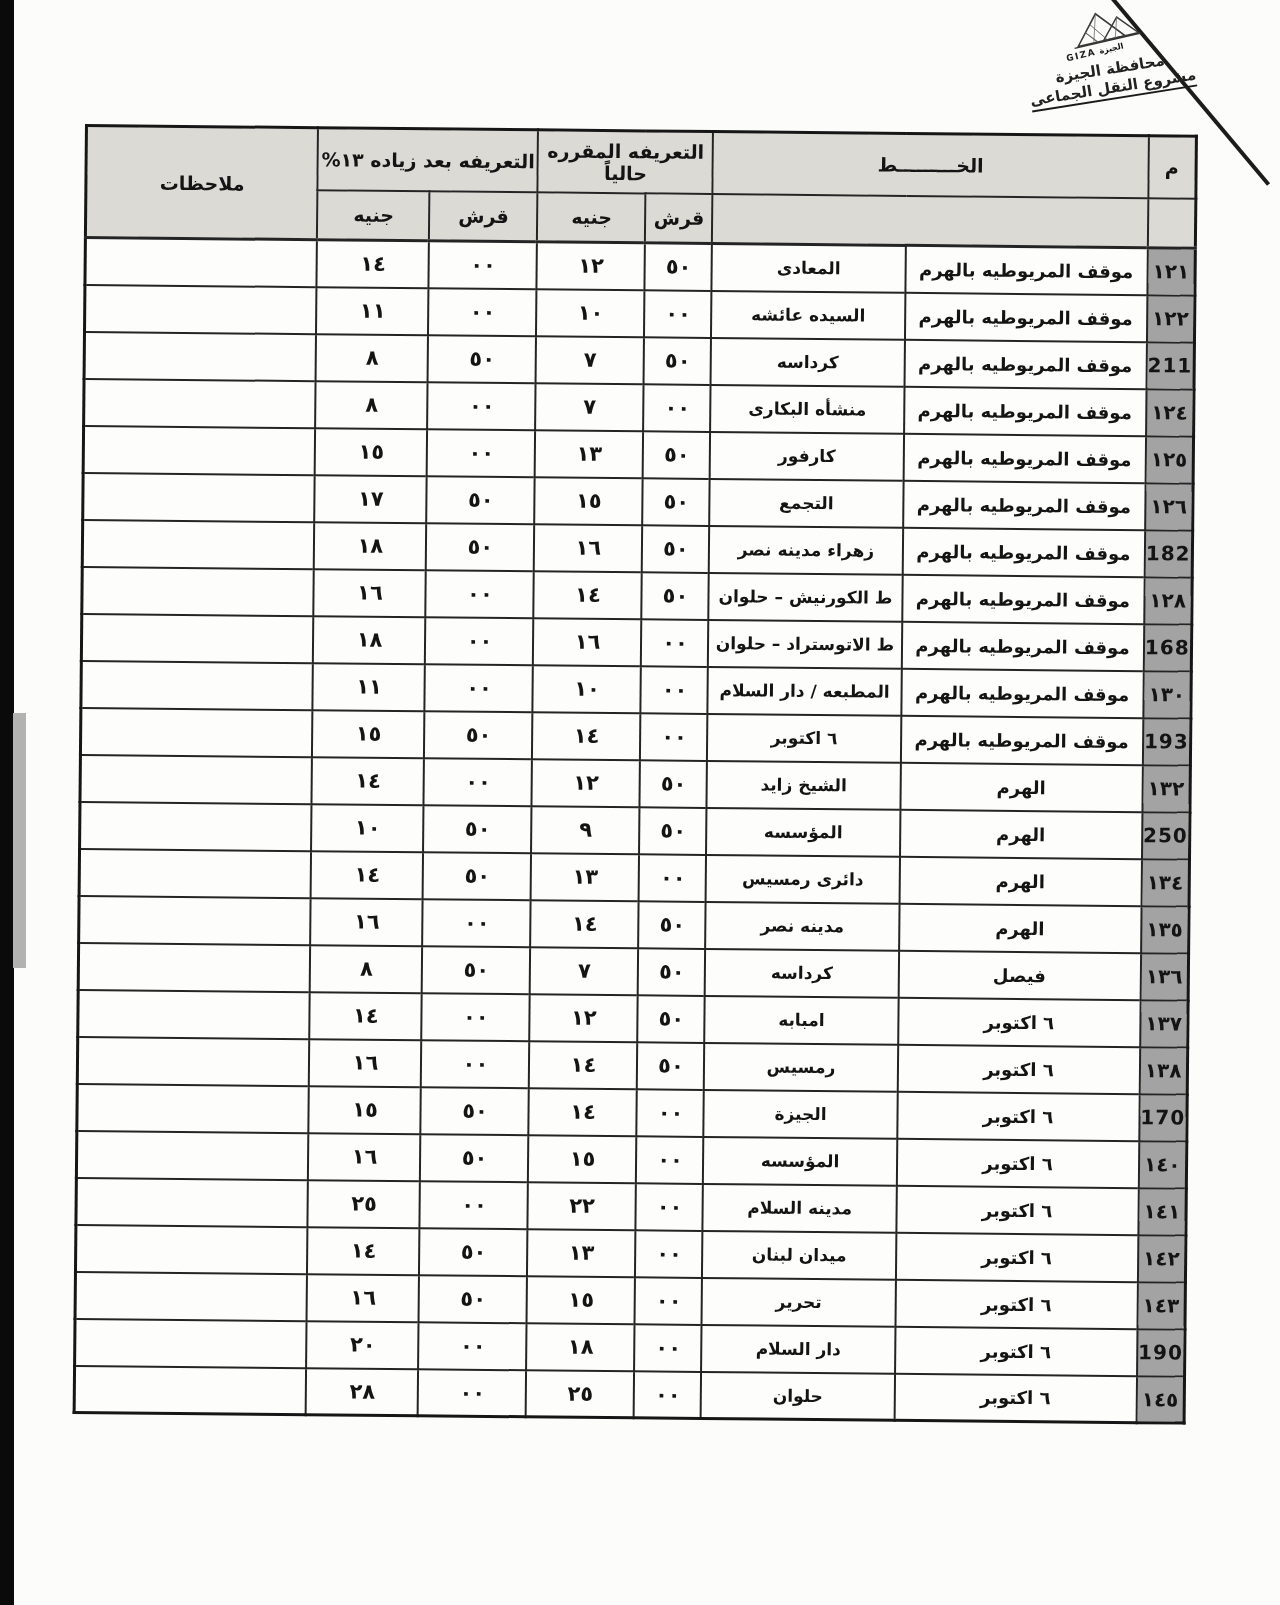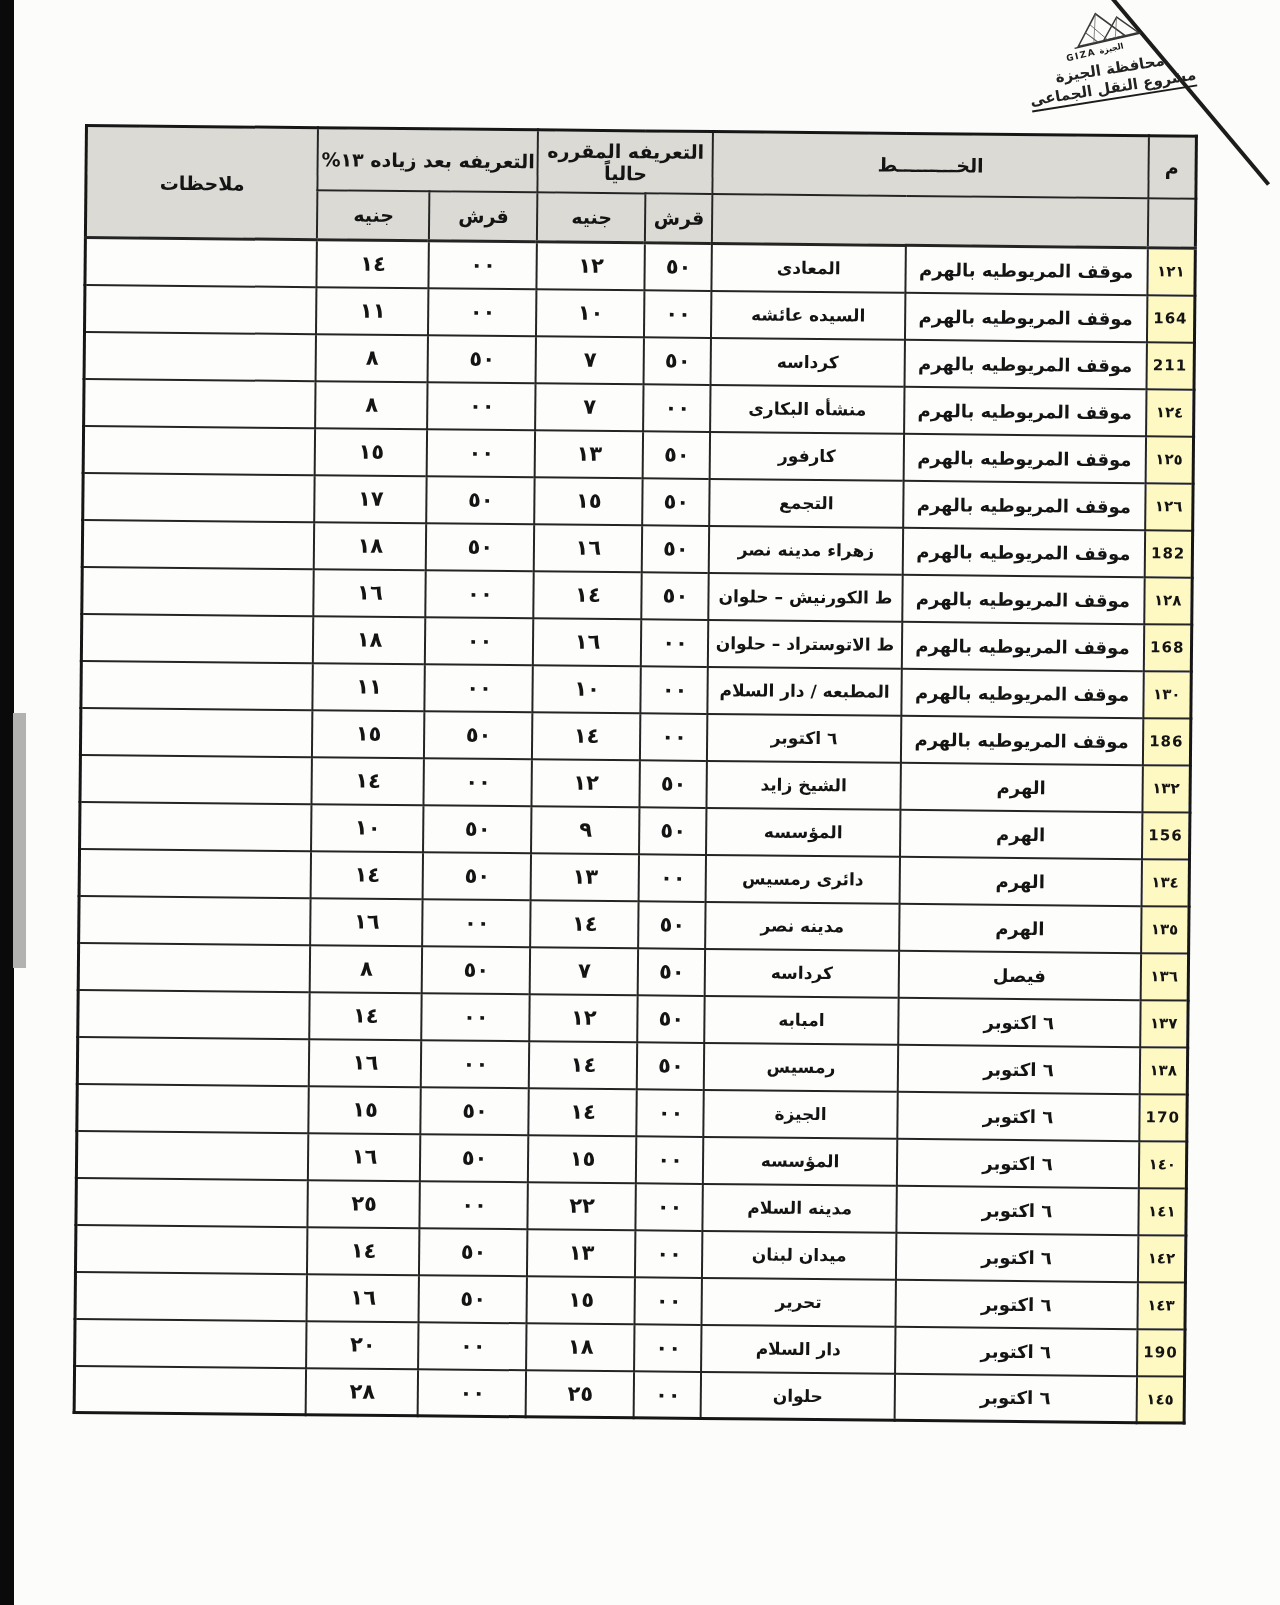--- a/index.html
+++ b/index.html
@@ -26,21 +26,21 @@
   .table-wrap { position:absolute; left:86px; top:124px; width:1112px; transform:rotate(0.55deg); transform-origin:top left; }
   table { width:1110px; border-collapse:collapse; table-layout:fixed; direction:rtl; }
   th, td { border:2px solid #242424; color:#141414; overflow:hidden; }
   table { border:3px solid #161616; }
   thead th { background:#dbdad5; font-size:19px; font-weight:bold; text-align:center; vertical-align:middle; }
   thead tr.h1 th { height:62px; }
   thead tr.h2 th { height:50px; border-bottom-width:3px; }
   th.notes-h { border-bottom-width:3px; }
   tbody tr { height:47px; }
   tbody td { background:#fdfdfb; text-align:center; vertical-align:middle; font-weight:bold; }
-  td.c-no { background:#fef9c3; font-size:15px; letter-spacing:1px; }
+  td.c-no { background:#a3a3a3; font-size:20px; letter-spacing:1px; }
   td.c-route { font-size:18px; }
   td.c-from { font-size:18px; }
   td.c-to { font-size:17px; }
   td.c-num { font-size:21px; letter-spacing:2px; }
   td.c-notes { background:#fdfdfb; }
 
   
   .smudge { position:absolute; background:#9a9a96; opacity:0.14; filter:blur(2px); border-radius:4px; }
 </style>
 </head>
@@ -103,21 +103,21 @@
           <td class="c-no">١٢١</td>
           <td class="c-route c-from">موقف المريوطيه بالهرم</td>
           <td class="c-route c-to">المعادى</td>
           <td class="c-num">٥٠</td>
           <td class="c-num">١٢</td>
           <td class="c-num">٠٠</td>
           <td class="c-num">١٤</td>
           <td class="c-notes"></td>
         </tr>
         <tr>
-          <td class="c-no">164</td>
+          <td class="c-no">١٢٢</td>
           <td class="c-route c-from">موقف المريوطيه بالهرم</td>
           <td class="c-route c-to">السيده عائشه</td>
           <td class="c-num">٠٠</td>
           <td class="c-num">١٠</td>
           <td class="c-num">٠٠</td>
           <td class="c-num">١١</td>
           <td class="c-notes"></td>
         </tr>
         <tr>
           <td class="c-no">211</td>
@@ -193,41 +193,41 @@
           <td class="c-no">١٣٠</td>
           <td class="c-route c-from">موقف المريوطيه بالهرم</td>
           <td class="c-route c-to">المطبعه / دار السلام</td>
           <td class="c-num">٠٠</td>
           <td class="c-num">١٠</td>
           <td class="c-num">٠٠</td>
           <td class="c-num">١١</td>
           <td class="c-notes"></td>
         </tr>
         <tr>
-          <td class="c-no">186</td>
+          <td class="c-no">193</td>
           <td class="c-route c-from">موقف المريوطيه بالهرم</td>
           <td class="c-route c-to">٦ اكتوبر</td>
           <td class="c-num">٠٠</td>
           <td class="c-num">١٤</td>
           <td class="c-num">٥٠</td>
           <td class="c-num">١٥</td>
           <td class="c-notes"></td>
         </tr>
         <tr>
           <td class="c-no">١٣٢</td>
           <td class="c-route c-from">الهرم</td>
           <td class="c-route c-to">الشيخ زايد</td>
           <td class="c-num">٥٠</td>
           <td class="c-num">١٢</td>
           <td class="c-num">٠٠</td>
           <td class="c-num">١٤</td>
           <td class="c-notes"></td>
         </tr>
         <tr>
-          <td class="c-no">156</td>
+          <td class="c-no">250</td>
           <td class="c-route c-from">الهرم</td>
           <td class="c-route c-to">المؤسسه</td>
           <td class="c-num">٥٠</td>
           <td class="c-num">٩</td>
           <td class="c-num">٥٠</td>
           <td class="c-num">١٠</td>
           <td class="c-notes"></td>
         </tr>
         <tr>
           <td class="c-no">١٣٤</td>

